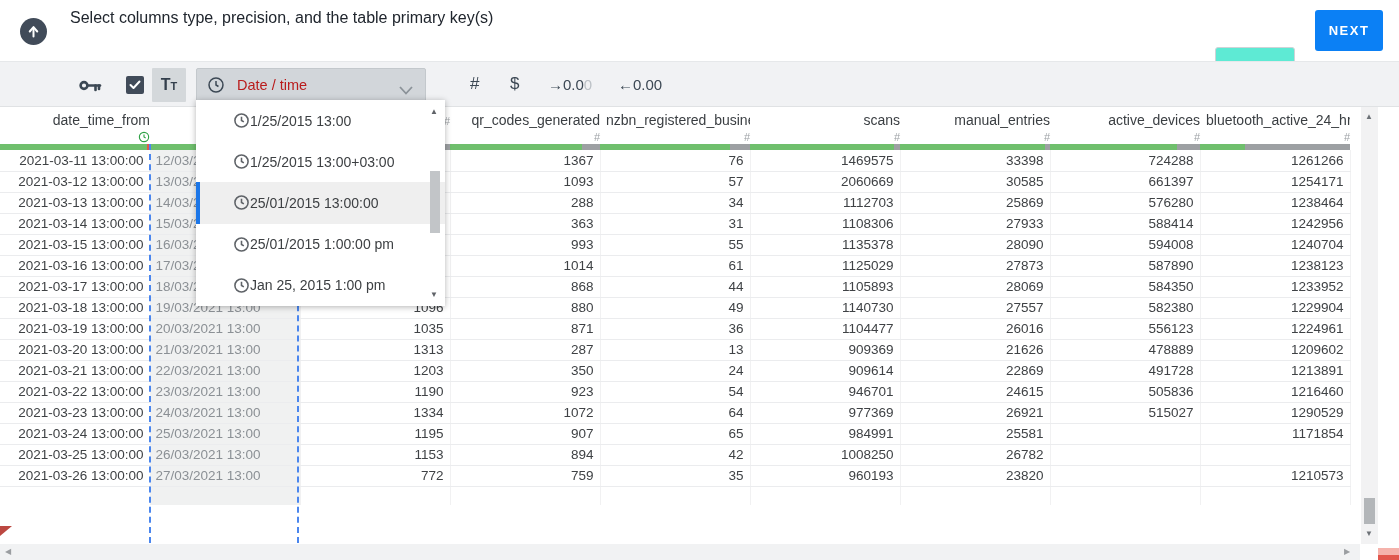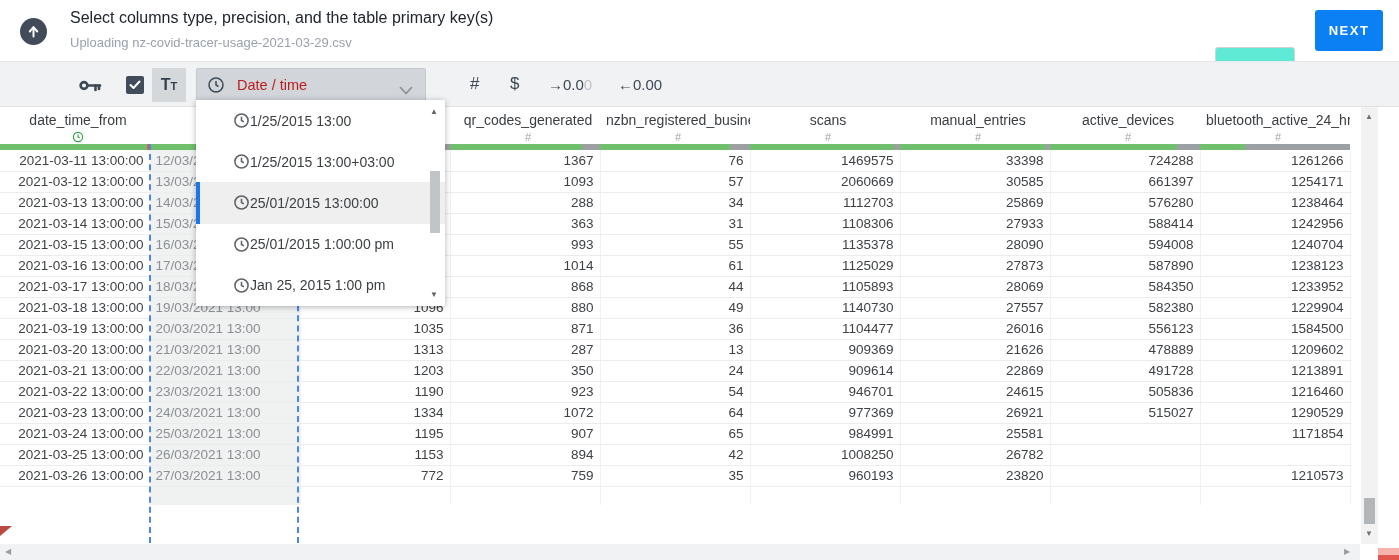--- a/index.html
+++ b/index.html
@@ -36,21 +36,21 @@
   .hash-ico   { left:470px; top:12px; font-size:17px; }
   .dollar-ico { left:510px; top:12px; font-size:17px; }
   .dec-btn { position:absolute; top:14px; font-size:15px; color:#3c4854; background:none; border:none;
              cursor:pointer; font-family:"Liberation Sans", sans-serif; }
   .dec-inc { left:548px; } .dec-dec { left:618px; }
   .dim { color:#bcc1c6; }
 
   
   .tablewrap { position:absolute; top:107px; left:0; width:1350px; }
   table { border-collapse:collapse; table-layout:fixed; width:1350px; }
-  th { height:36px; vertical-align:top; text-align:center; padding:5px 0 0 6px; background:#fff;
+  th { height:36px; vertical-align:top; text-align:right; padding:5px 0 0 6px; background:#fff;
        font-weight:normal; cursor:pointer; }
   .col-name { font-size:14px; color:#3a3e42; white-space:nowrap; overflow:hidden; }
   .col-type { font-size:11px; margin-top:3px; height:13px; }
   .type-abc  { color:#2da044; font-weight:bold; }
   .type-hash { color:#9fa3a7; }
   .bar-row td { height:6px; padding:0; }
   .bar-row .bar { height:6px; }
   tbody td { height:21px; padding:0 6px 0 5px; font-size:13.5px; color:#3f4245;
              border-bottom:1px solid #ebecee; border-right:1px solid #f1f1f2;
              white-space:nowrap; overflow:hidden; }
@@ -97,21 +97,20 @@
 <div class="stage">
 
   <div class="hdr">
     <div class="upld">
       <svg width="15" height="15" viewBox="0 0 24 24" fill="none" stroke="#ffffff" stroke-width="3.2" stroke-linecap="round" stroke-linejoin="round">
           <path d="M12 20 V7"></path>
           <path d="M6 12 L12 5 L18 12"></path>
         </svg>
     </div>
     <div class="page-title">Select columns type, precision, and the table primary key(s)</div>
-    <div class="page-sub">Uploading nz-covid-tracer-usage-2021-03-29.csv</div>
     <button class="btn btn-back">BACK</button>
     <button class="btn btn-next">NEXT</button>
   </div>
 
   <div class="toolbar">
     <span class="tb-ico key-ico">
       <svg width="23" height="15" viewBox="0 0 23 15" fill="none" stroke="#3c4854" stroke-width="2.6" stroke-linecap="round">
           <circle cx="5" cy="7.5" r="3.4"></circle>
           <path d="M8.6 7.5 H21"></path>
           <path d="M16.5 7.5 V12"></path>
@@ -322,21 +321,21 @@
           </tr>
           <tr>
             <td class="r">2021-03-19 13:00:00</td>
             <td class="sel">20/03/2021 13:00</td>
             <td class="r">1035</td>
             <td class="r">871</td>
             <td class="r">36</td>
             <td class="r">1104477</td>
             <td class="r">26016</td>
             <td class="r">556123</td>
-            <td class="r">1584500</td>
+            <td class="r">1224961</td>
           </tr>
           <tr>
             <td class="r">2021-03-20 13:00:00</td>
             <td class="sel">21/03/2021 13:00</td>
             <td class="r">1313</td>
             <td class="r">287</td>
             <td class="r">13</td>
             <td class="r">909369</td>
             <td class="r">21626</td>
             <td class="r">478889</td>

